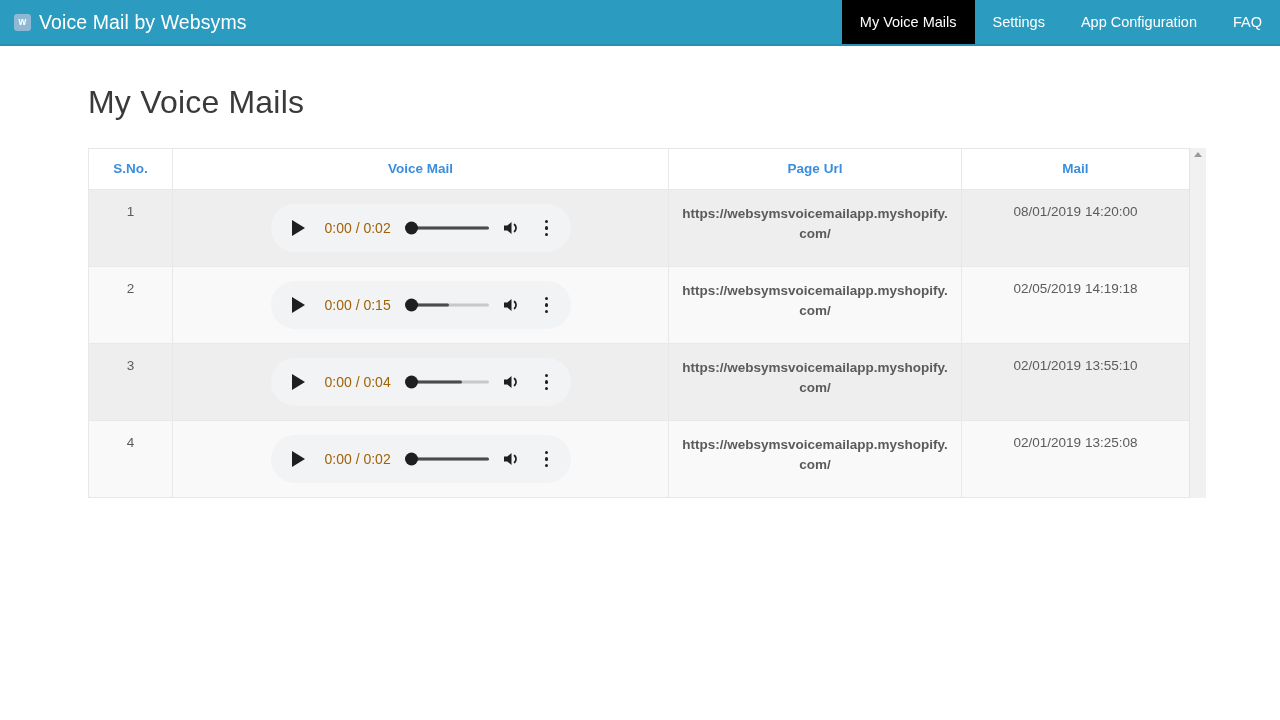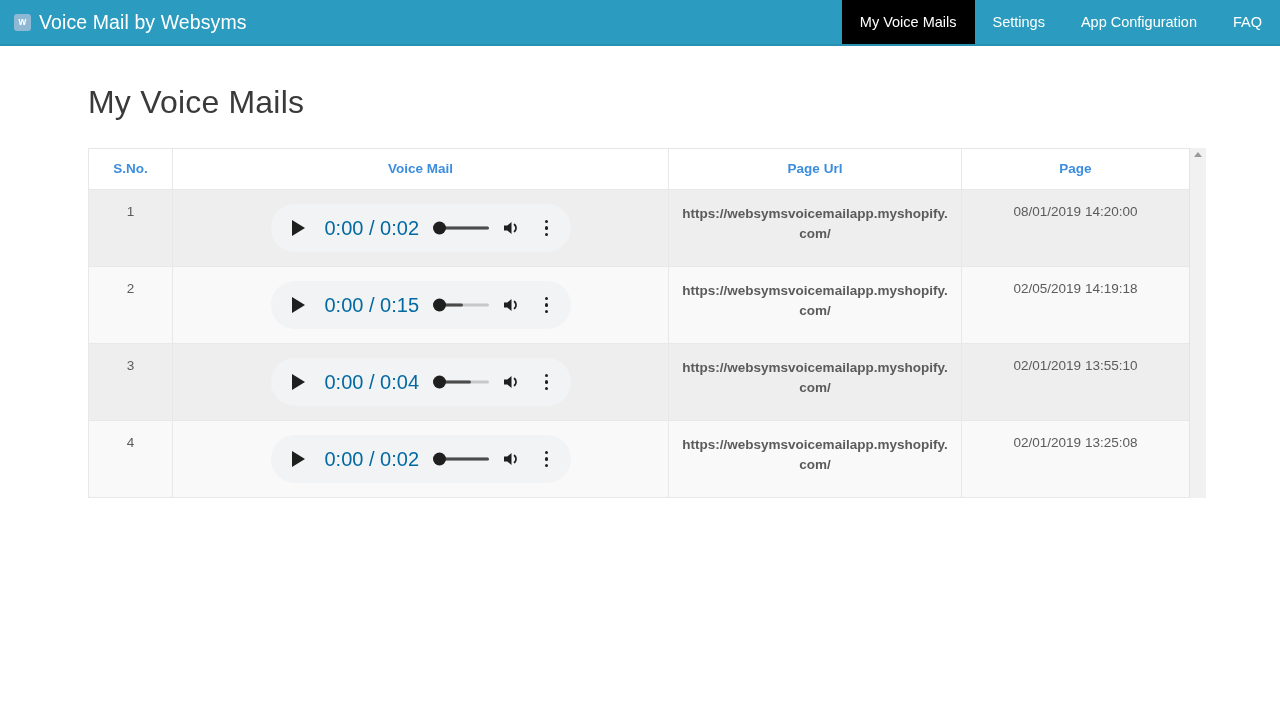--- a/index.html
+++ b/index.html
@@ -149,22 +149,22 @@
     cursor: pointer;
   }
   .ap-play .tri {
     width: 0; height: 0;
     border-left: 13px solid #1f1f1f;
     border-top: 8px solid transparent;
     border-bottom: 8px solid transparent;
   }
   .ap-time {
     margin-left: 16px;
-    font-size: 20px;
-    color: #0369a1;
+    font-size: 14px;
+    color: #a16207;
     white-space: nowrap;
     font-family: "Liberation Sans", sans-serif;
     text-align: center;
   }
   .ap-track {
     position: relative;
     flex: 1 1 auto;
     height: 16px;
     margin-left: 16px;
     margin-right: 12px;
@@ -265,21 +265,21 @@
           <col class="c-sno">
             <col class="c-vm">
             <col class="c-url">
             <col class="c-dt">
         </colgroup>
         <thead>
           <tr>
             <th>S.No.</th>
             <th>Voice Mail</th>
             <th>Page Url</th>
-            <th>Page</th>
+            <th>Mail</th>
           </tr>
         </thead>
         <tbody>
 
           <tr>
             <td class="sno">1</td>
             <td class="vm-cell">
               <div class="audio-player">
                 <span class="ap-play">
                     <span class="tri"></span>

